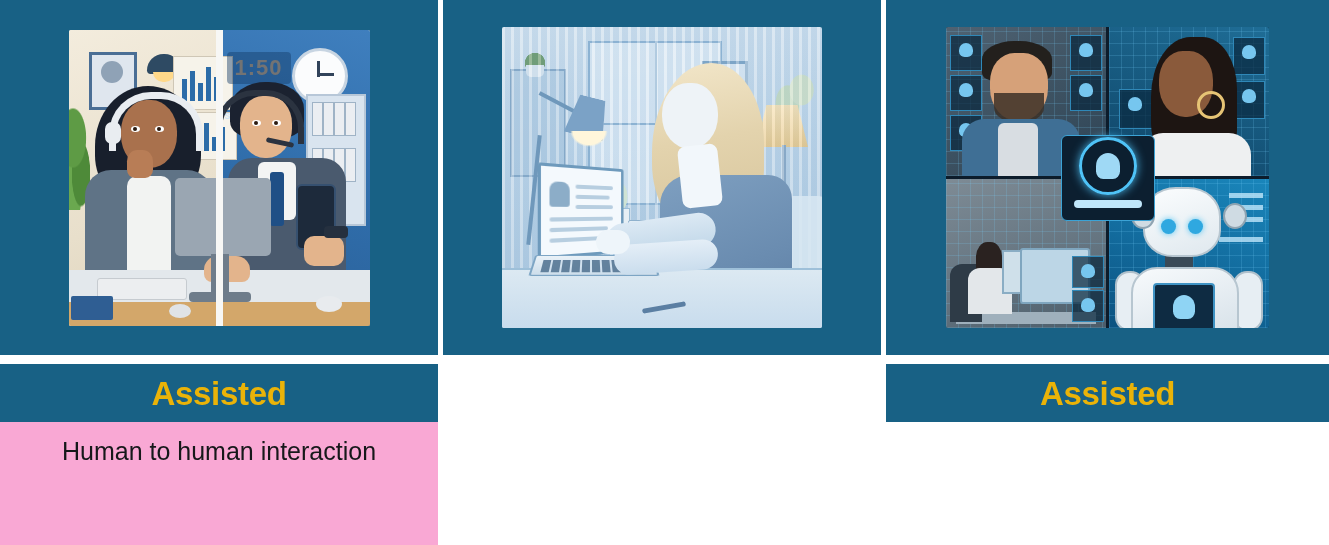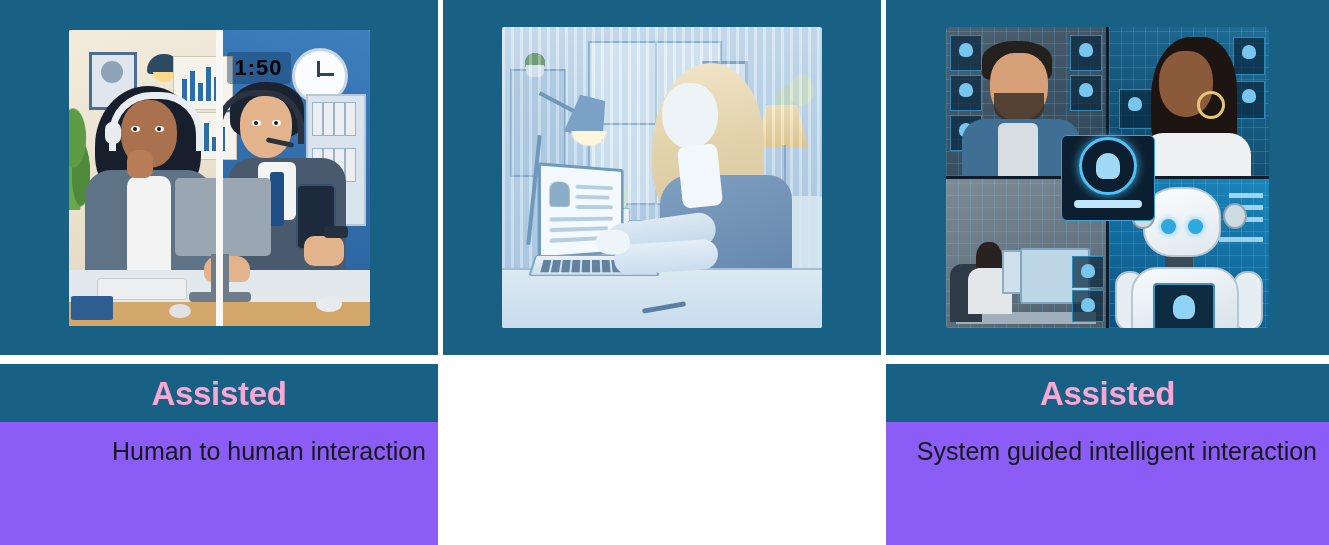--- a/index.html
+++ b/index.html
@@ -49,33 +49,33 @@
   
   .title-band {
     height: 58px;
     flex: 0 0 58px;
     background: #186185;
     display: flex;
     align-items: center;
     justify-content: center;
   }
   .title-band .title {
-    color: #f9a8d4;
+    color: #eab308;
     font-size: 33px;
     font-weight: bold;
     letter-spacing: -0.3px;
     line-height: 1;
   }
   
   .desc-band {
     flex: 1 1 auto;
-    background: #8b5cf6;
+    background: #f9a8d4;
     padding: 14px 12px 12px 12px;
     box-sizing: border-box;
-    text-align: right;
+    text-align: center;
   }
   .desc-band .desc {
     color: #16181a;
     font-size: 25px;
     line-height: 1.26;
     display: block;
   }
 
   
   .art {
@@ -202,21 +202,21 @@
   }
   .a1 .clockface:before{
     content:""; position:absolute; left:22px; top:10px; width:3px; height:16px; background:#31435a; transform-origin: bottom center;
   }
   .a1 .clockface:after{
     content:""; position:absolute; left:23px; top:22px; width:16px; height:3px; background:#31435a;
   }
   .a1 .timer {
     position:absolute; left:158px; top:22px; width:64px; height:32px;
     background:rgba(20,60,105,.45); border-radius:4px;
-    color:#000000; font-size:22px; font-weight:bold; text-align:center; line-height:32px;
+    color:#737373; font-size:22px; font-weight:bold; text-align:center; line-height:32px;
     letter-spacing:1px;
   }
   .a1 .techsupport {
     position:absolute; left:156px; top:70px; width:68px;
     color:#cfe4f7; font-size:9px; font-weight:bold; line-height:11px;
     letter-spacing:.5px;
   }
   .a1 .shelf {
     position:absolute; right:4px; top:64px; width:56px; height:128px;
     background:#d9e4ef; border:2px solid #b7c7d8;
@@ -770,19 +770,16 @@
           </div>
         </div>
       </div>
 
       <div class="row-gap"></div>
 
       <div class="title-band">
         <span class="title">Assisted</span>
       </div>
 
-      <div class="desc-band">
-        <span class="desc">System guided intelligent interaction</span>
-      </div>
     </div>
 
   </div>
 </div>
 
 </body></html>

